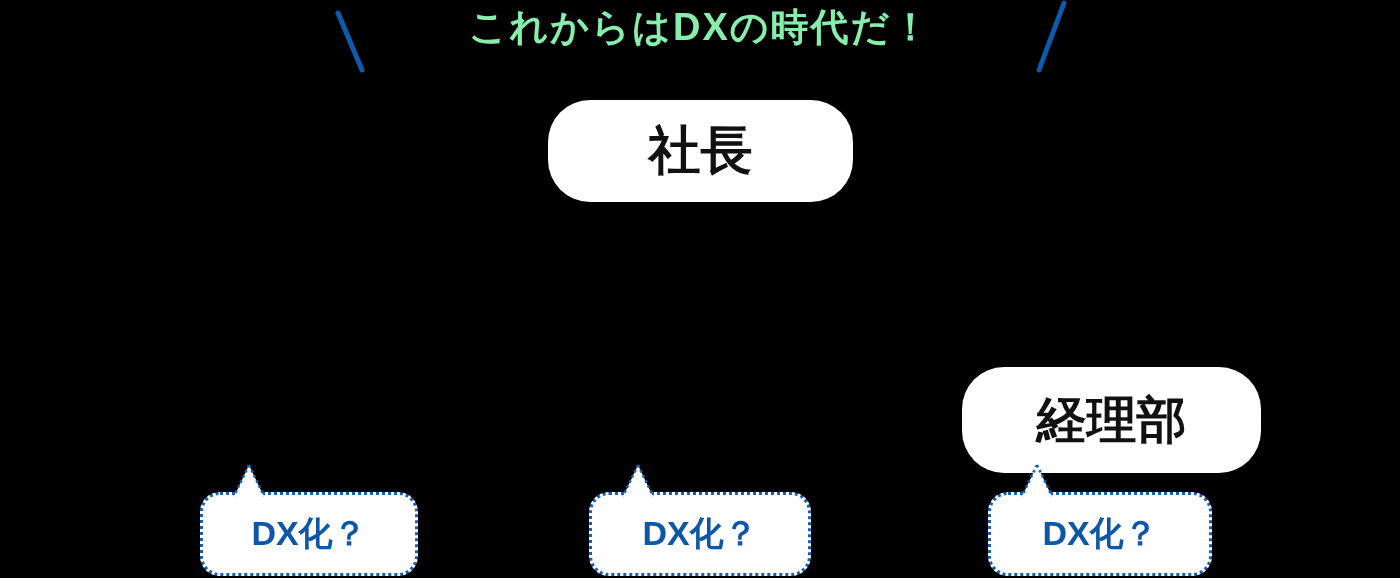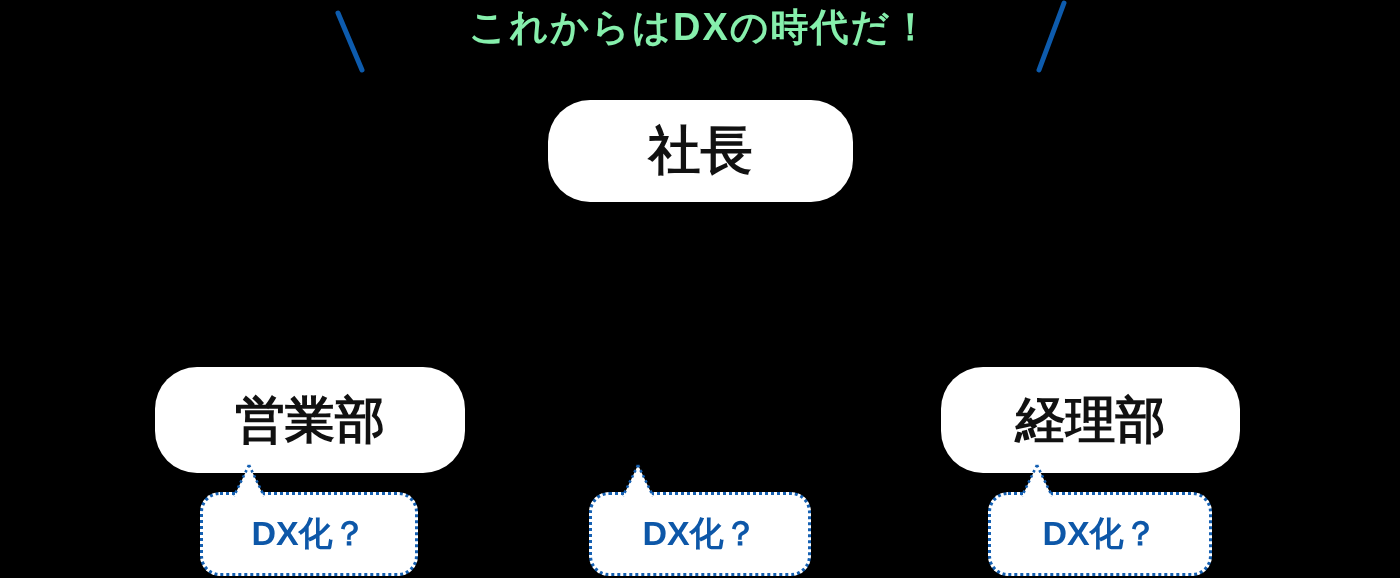--- a/index.html
+++ b/index.html
@@ -43,21 +43,21 @@
     display: flex;
     align-items: center;
     justify-content: center;
     color: #111111;
     font-weight: 700;
   }
   .node-president { left: 548px; top: 100px; width: 305px; height: 102px; font-size: 52px; }
   .node-dept      { top: 367px; height: 106px; font-size: 50px; }
   .node-dept-0 { left: 155px; width: 310px; }
   .node-dept-1 { left: 546px; width: 306px; }
-  .node-dept-2 { left: 941px; width: 299px; }
+  .node-dept-2 { left: 962px; width: 299px; }
   
   .bubble {
     position: absolute;
     top: 492px;
     height: 78px; 
     background: #FFFFFF;
     border: 3px dotted #1560B2;
     border-radius: 20px;
     display: flex;
     align-items: center;
@@ -90,23 +90,20 @@
   </svg>
   <div class="banner-title">これからはDXの時代だ！</div>
   <svg class="slash slash-right" width="40" height="74" viewBox="0 0 40 74">
     <line x1="34" y1="3" x2="9" y2="70" stroke="#0D5BAD" stroke-width="5" stroke-linecap="round"></line>
   </svg>
 
   <div class="node node-president">
     <span class="label">社長</span>
   </div>
 
-  <div class="node node-dept node-dept-0">
-    <span class="label">営業部</span>
-  </div>
   <div class="node node-dept node-dept-2">
     <span class="label">経理部</span>
   </div>
 
   <div class="bubble bubble-0">
     <svg class="bubble-tail" viewBox="0 0 36 37">
       <polygon points="18,2 2,36 34,36" fill="#FFFFFF"></polygon>
       <line x1="18" y1="2" x2="3" y2="33" stroke="#1560B2" stroke-width="2.6" stroke-dasharray="2.5 3.2"></line>
       <line x1="18" y1="2" x2="33" y2="33" stroke="#1560B2" stroke-width="2.6" stroke-dasharray="2.5 3.2"></line>
     </svg>

